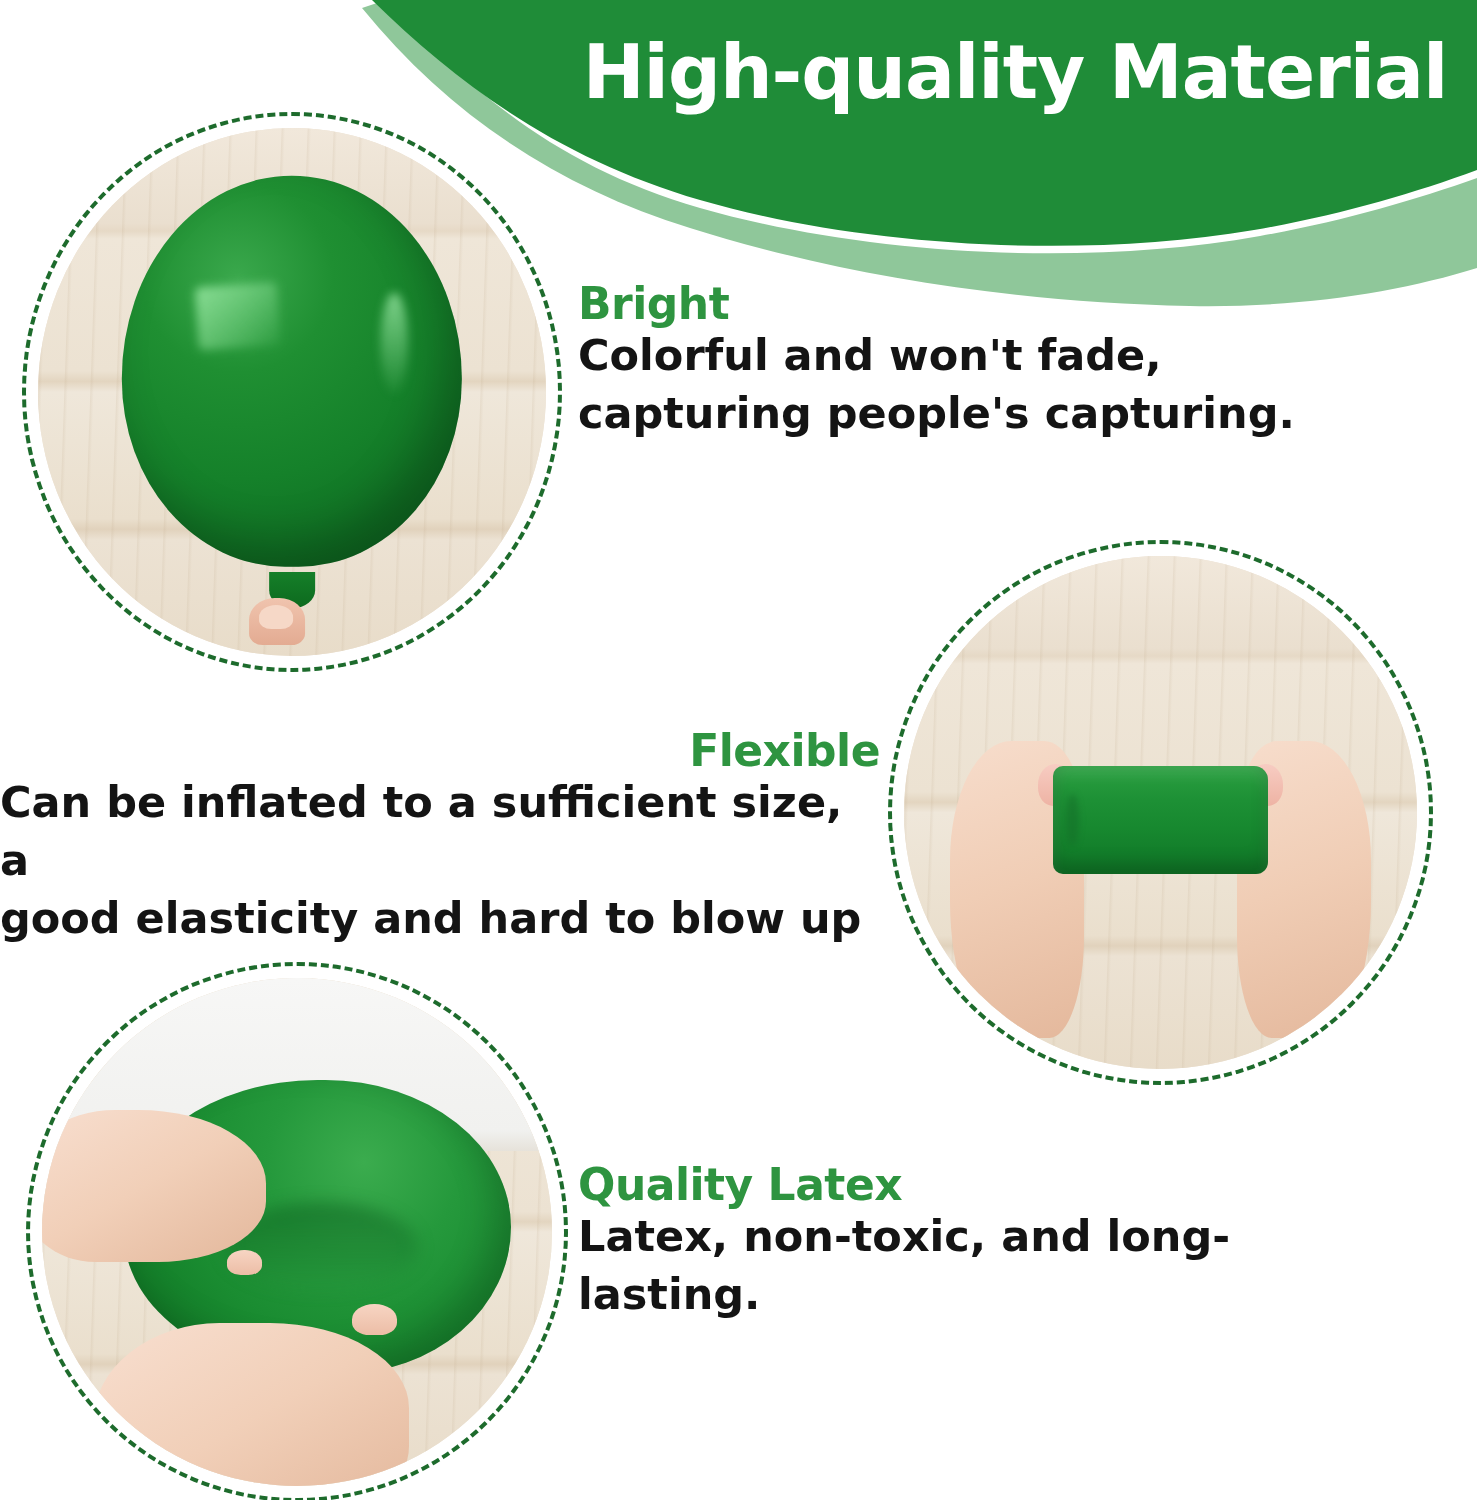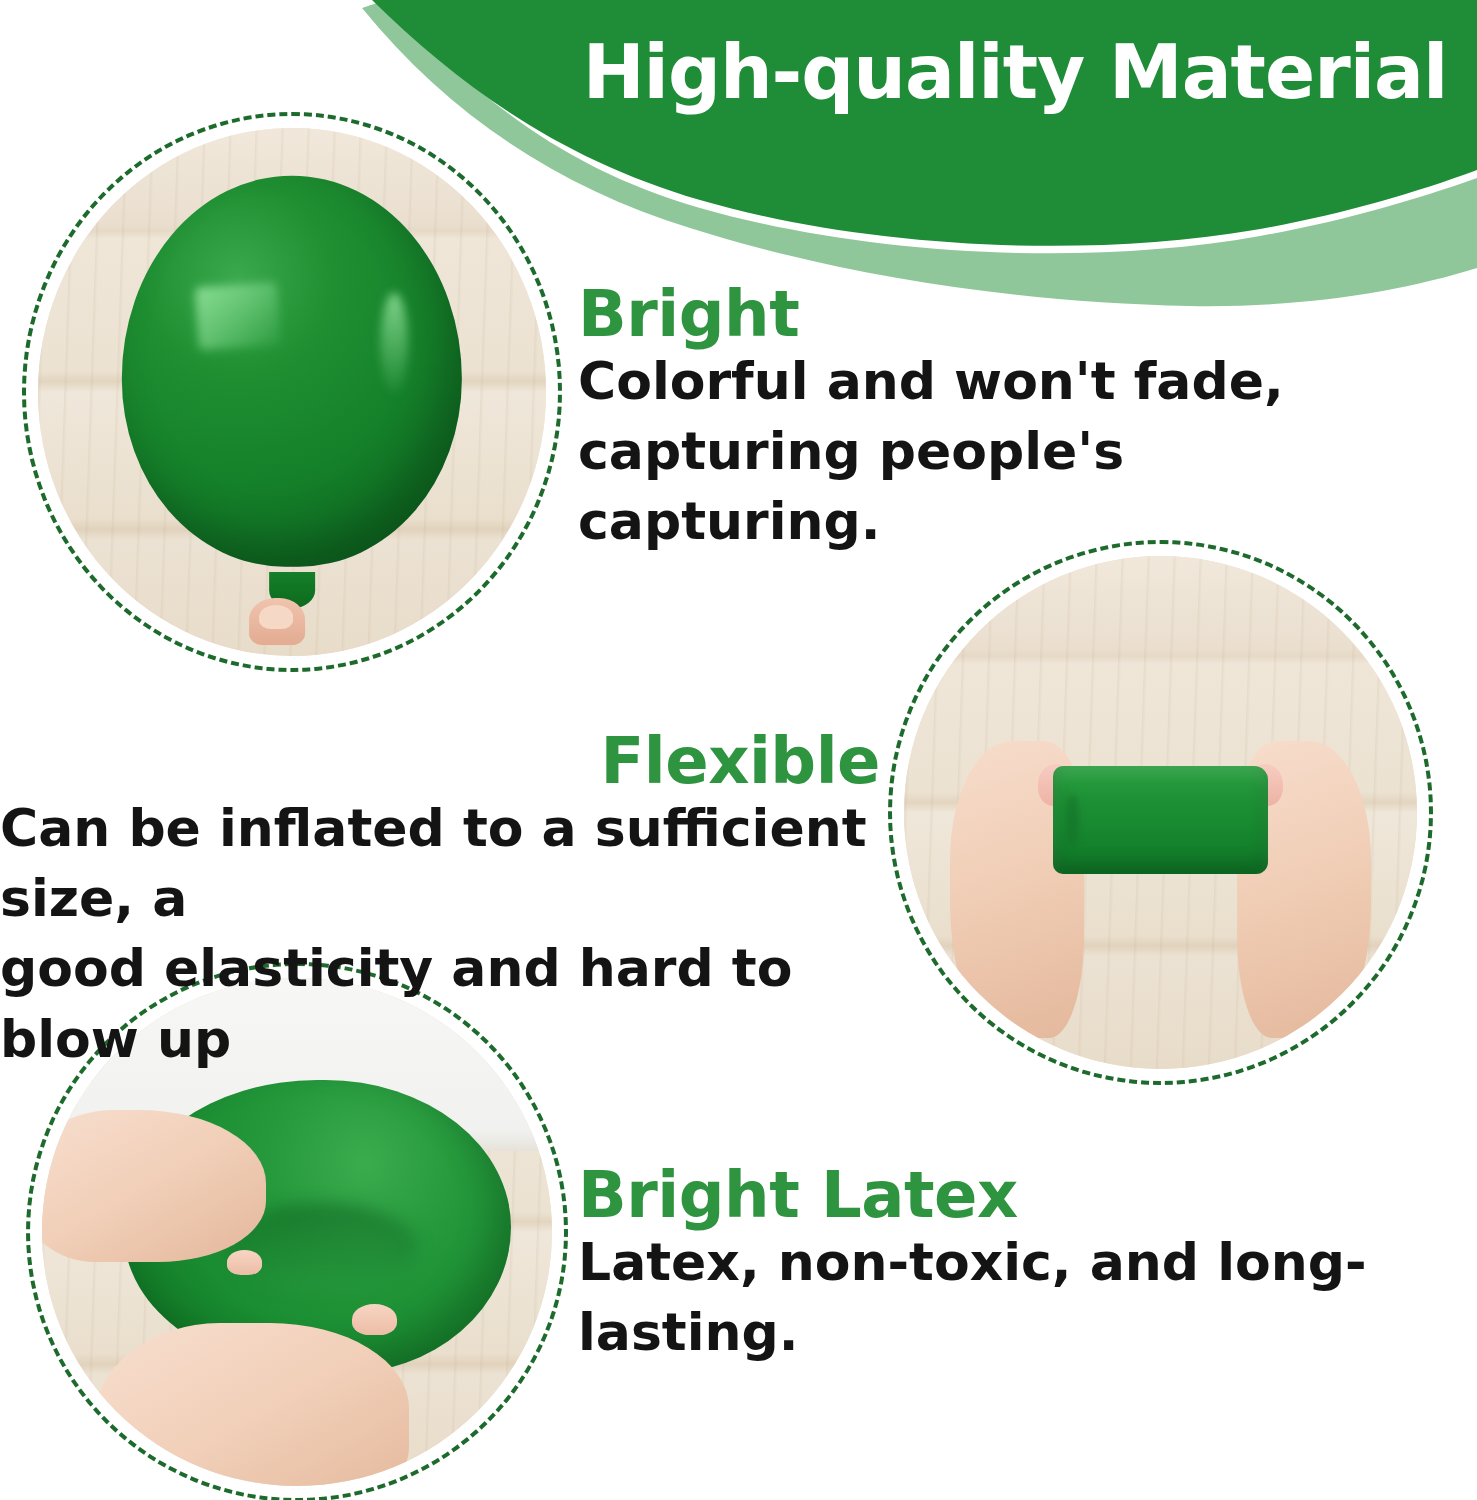--- a/index.html
+++ b/index.html
@@ -252,30 +252,30 @@
     height: 16%;
     border-radius: 50% 50% 40% 40%;
     background: linear-gradient(180deg,#f7d5c3,#ecbda6);
   }
 
   
   .feature-heading {
     font-family: "DejaVu Sans", sans-serif;
     font-weight: bold;
     color: #2e9440;
-    font-size: 64px;
+    font-size: 44px;
     line-height: 1.0;
     letter-spacing: -0.5px;
     white-space: nowrap;
   }
   .feature-body {
     font-family: "DejaVu Sans", sans-serif;
     font-weight: bold;
     color: #141414;
-    font-size: 52px;
+    font-size: 43px;
     line-height: 1.35;
   }
 
   .block-bright {
     position: absolute;
     left: 578px;
     top: 282px;
     width: 780px;
     text-align: left;
   }
@@ -356,19 +356,19 @@
 
   <div class="block-flexible">
     <div class="feature-heading">Flexible</div>
     <div class="feature-body">
       <div>Can be inflated to a sufficient size, a</div>
       <div>good elasticity and hard to blow up</div>
     </div>
   </div>
 
   <div class="block-quality">
-    <div class="feature-heading">Bright Latex</div>
+    <div class="feature-heading">Quality Latex</div>
     <div class="feature-body">
       <div>Latex, non-toxic, and long-lasting.</div>
     </div>
   </div>
 
 </div>
 
 </body></html>

